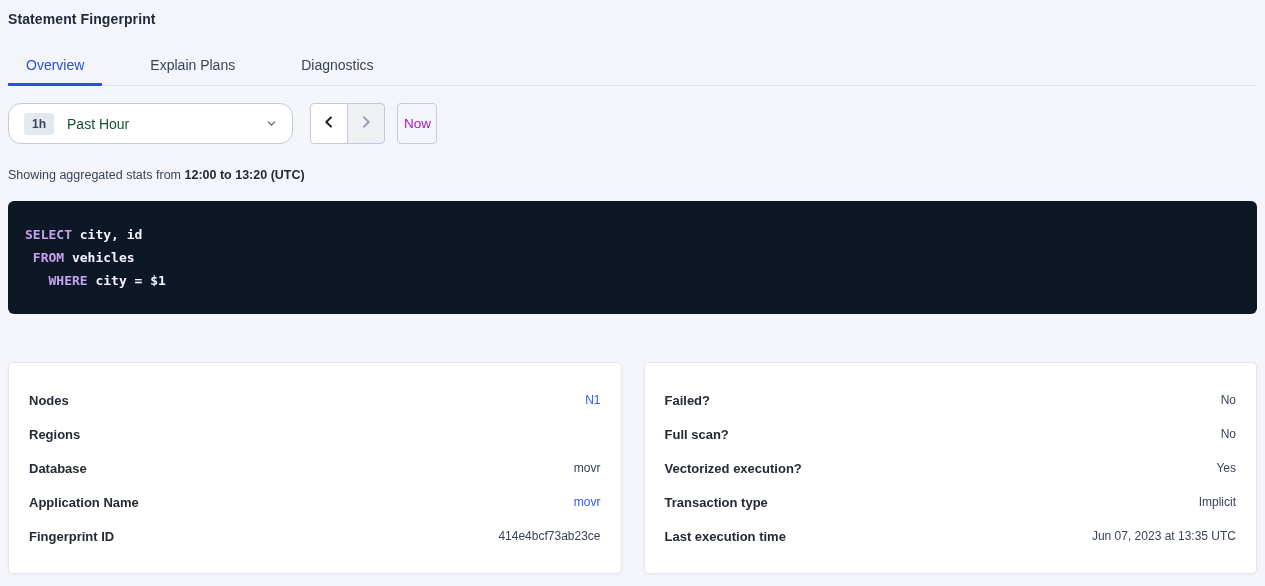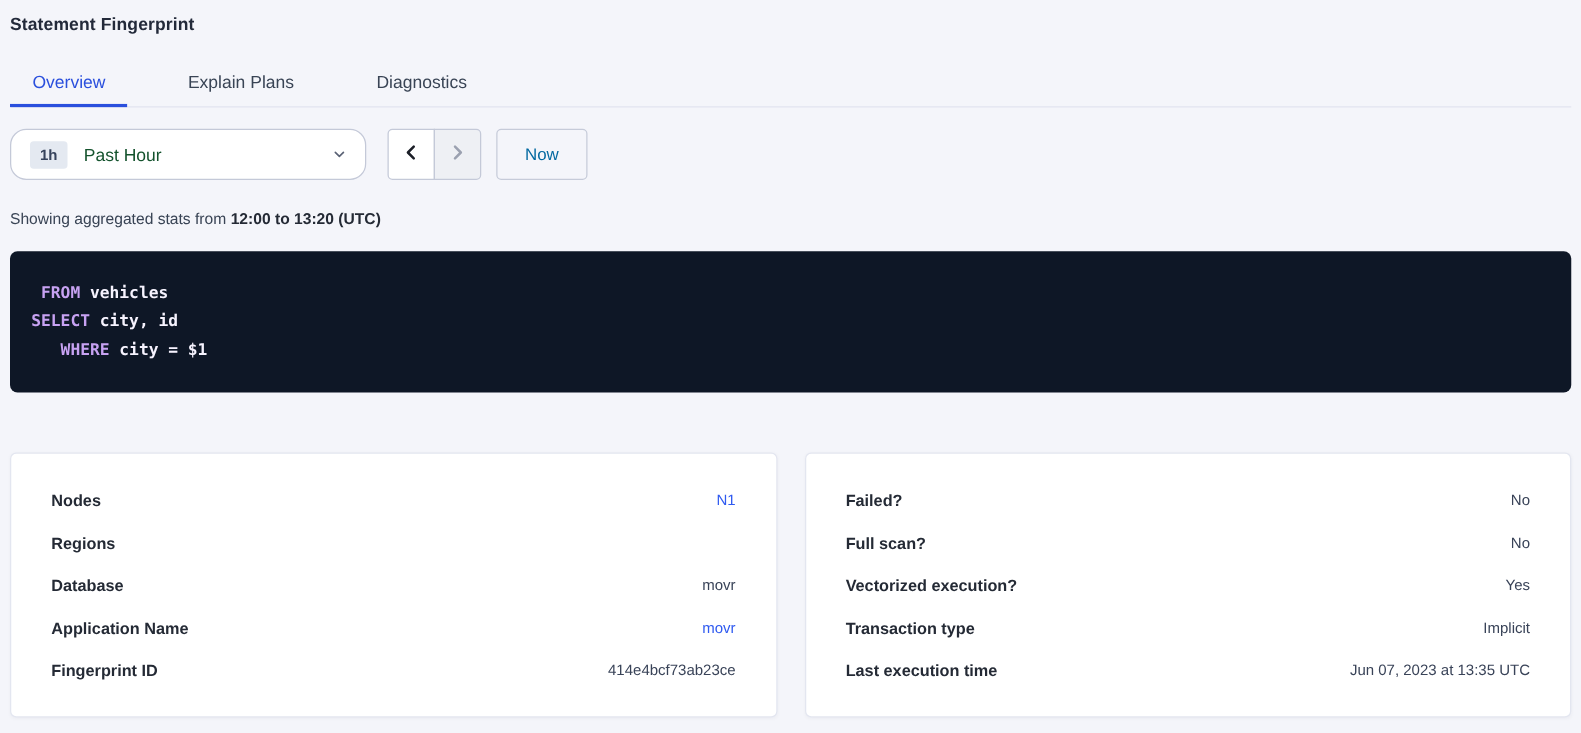--- a/index.html
+++ b/index.html
@@ -56,23 +56,23 @@
     width: 38px; border: 1px solid #c4c9d8; background: #ffffff;
     display: flex; align-items: center; justify-content: center;
     padding: 0; cursor: pointer;
   }
   .arrow-btn.prev { border-radius: 4px 0 0 4px; }
   .arrow-btn.next {
     border-radius: 0 4px 4px 0; margin-left: -1px;
     background: #eef0f4; cursor: default;
   }
   .now-btn {
-    margin-left: 12px; width: 73px;
+    margin-left: 12px; width: 40px;
     border: 1px solid #c6cbd9; border-radius: 4px;
-    background: transparent; color: #0369a1;
+    background: transparent; color: #a21caf;
     font-size: 13.5px; font-family: "Liberation Sans", sans-serif;
     cursor: default;
   }
 
   
   .stats-line { margin-top: 24px; font-size: 12.5px; color: #394455; }
   .stats-line b { color: #242a35; font-weight: 700; }
 
   
   .sql-box {
@@ -85,21 +85,21 @@
     color: #f6f3fe;
   }
   .sql-line { white-space: pre; }
   .kw { color: #c7a2f2; }
 
   
   .cards { display: flex; gap: 22px; margin-top: 48px; }
   .card {
     flex: 1; background: #ffffff;
     border: 1px solid #e3e6f0; border-radius: 5px;
-    padding: 20px 32px;
+    padding: 20px 20px;
     box-shadow: 0 1px 3px rgba(20,30,60,0.04);
   }
   .card-row { display: flex; justify-content: space-between; align-items: center; height: 34px; }
   .row-label { font-weight: 700; font-size: 13px; color: #242a35; }
   .row-value { font-size: 12px; color: #394358; }
   .row-value.link { color: #2f5af0; cursor: pointer; }
 </style>
 </head>
 <body>
 
@@ -140,22 +140,22 @@
         </span>
       </button>
     </div>
 
     <button class="now-btn">Now</button>
   </div>
 
   <div class="stats-line"><span>Showing aggregated stats from </span><b>12:00 to 13:20 (UTC)</b></div>
 
   <div class="sql-box">
+      <div class="sql-line"><span class="kw">SELECT</span><span> city, id</span></div>
       <div class="sql-line"><span> </span><span class="kw">FROM</span><span> vehicles</span></div>
-      <div class="sql-line"><span class="kw">SELECT</span><span> city, id</span></div>
       <div class="sql-line"><span>   </span><span class="kw">WHERE</span><span> city = $1</span></div>
     </div>
 
   <div class="cards">
       <div class="card">
         <div class="card-row">
           <span class="row-label">Nodes</span>
           <span class="row-value link">N1</span>
         </div>
         <div class="card-row">

